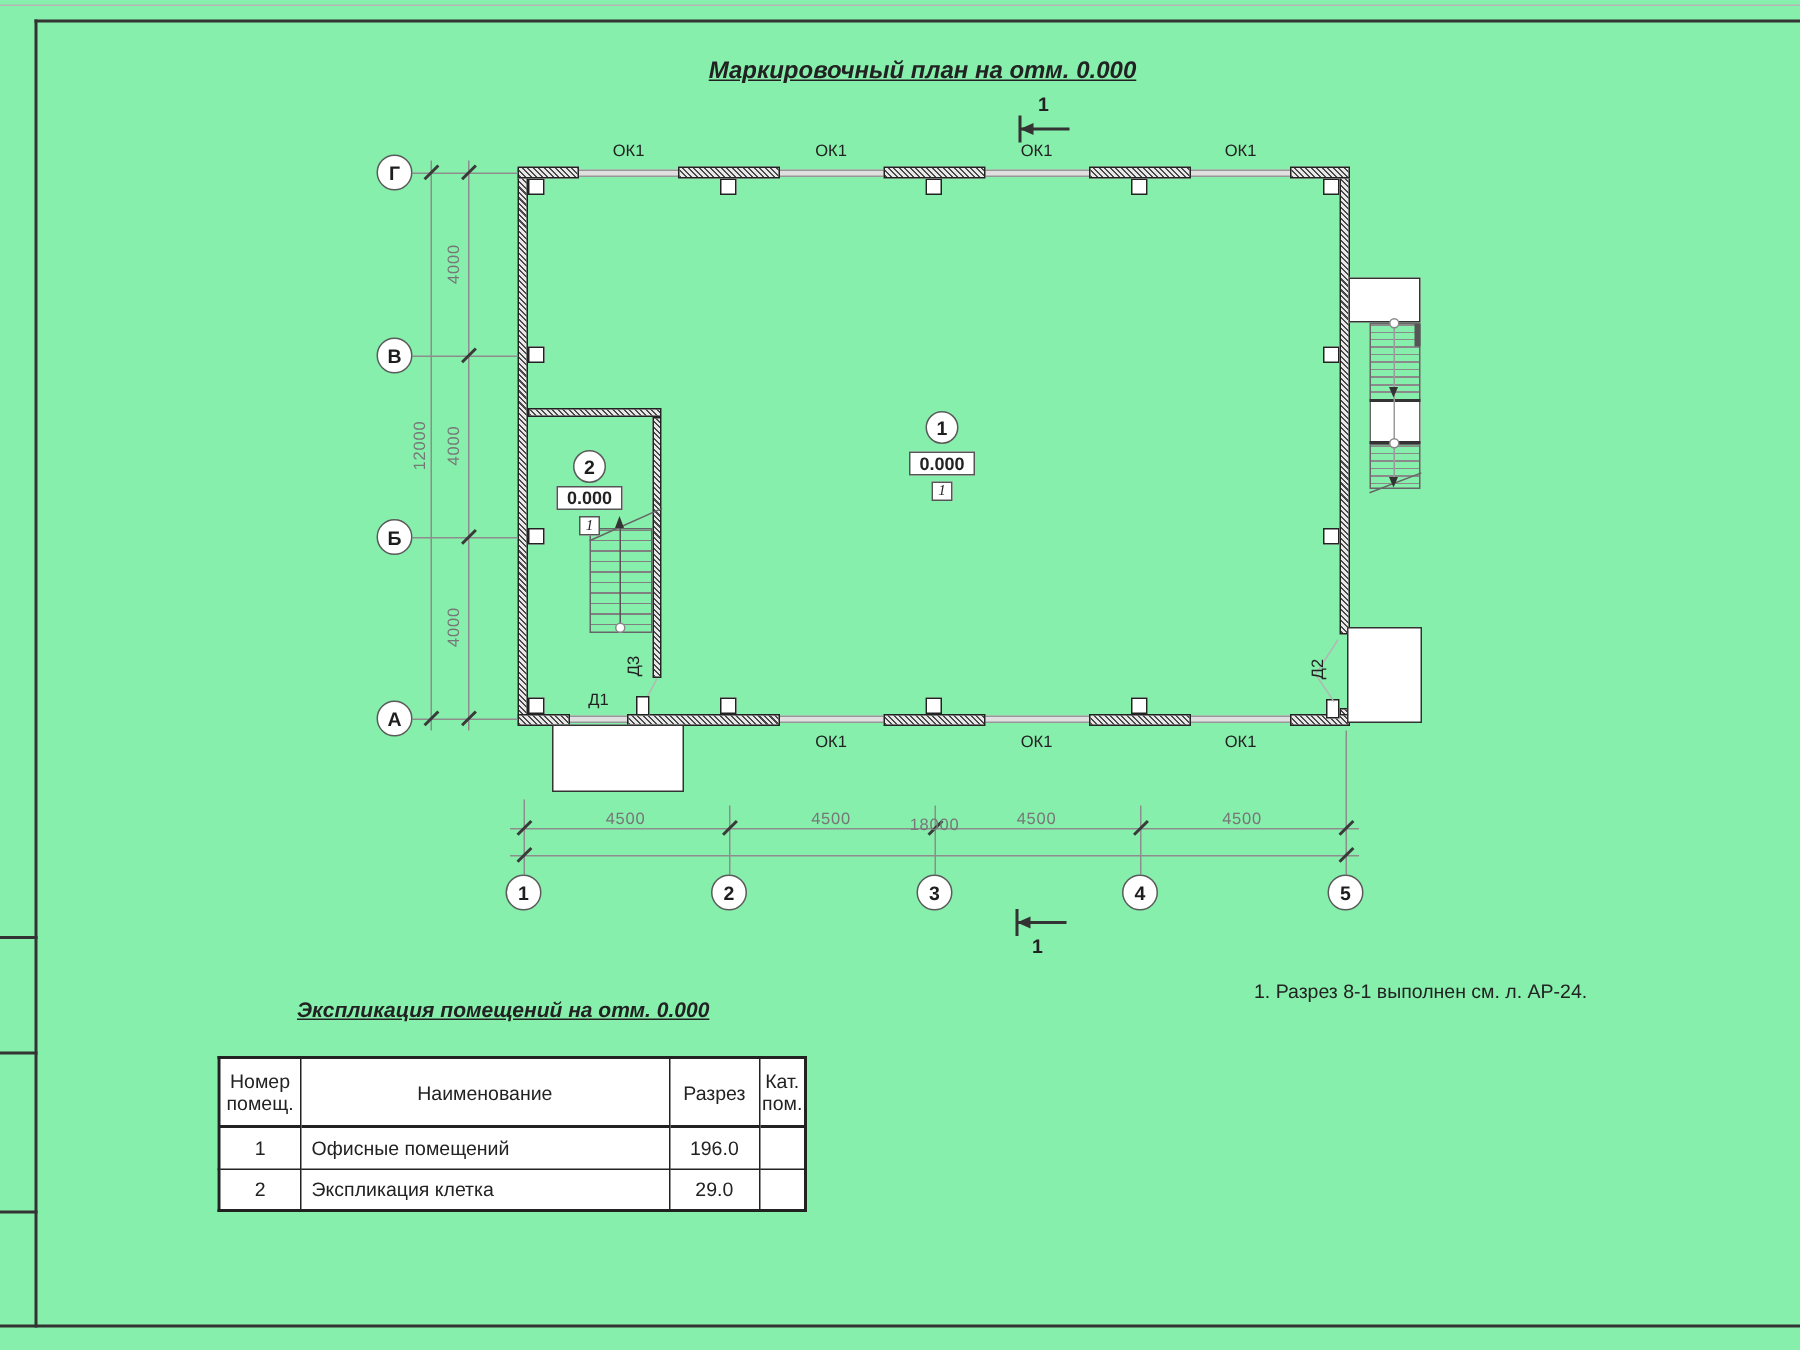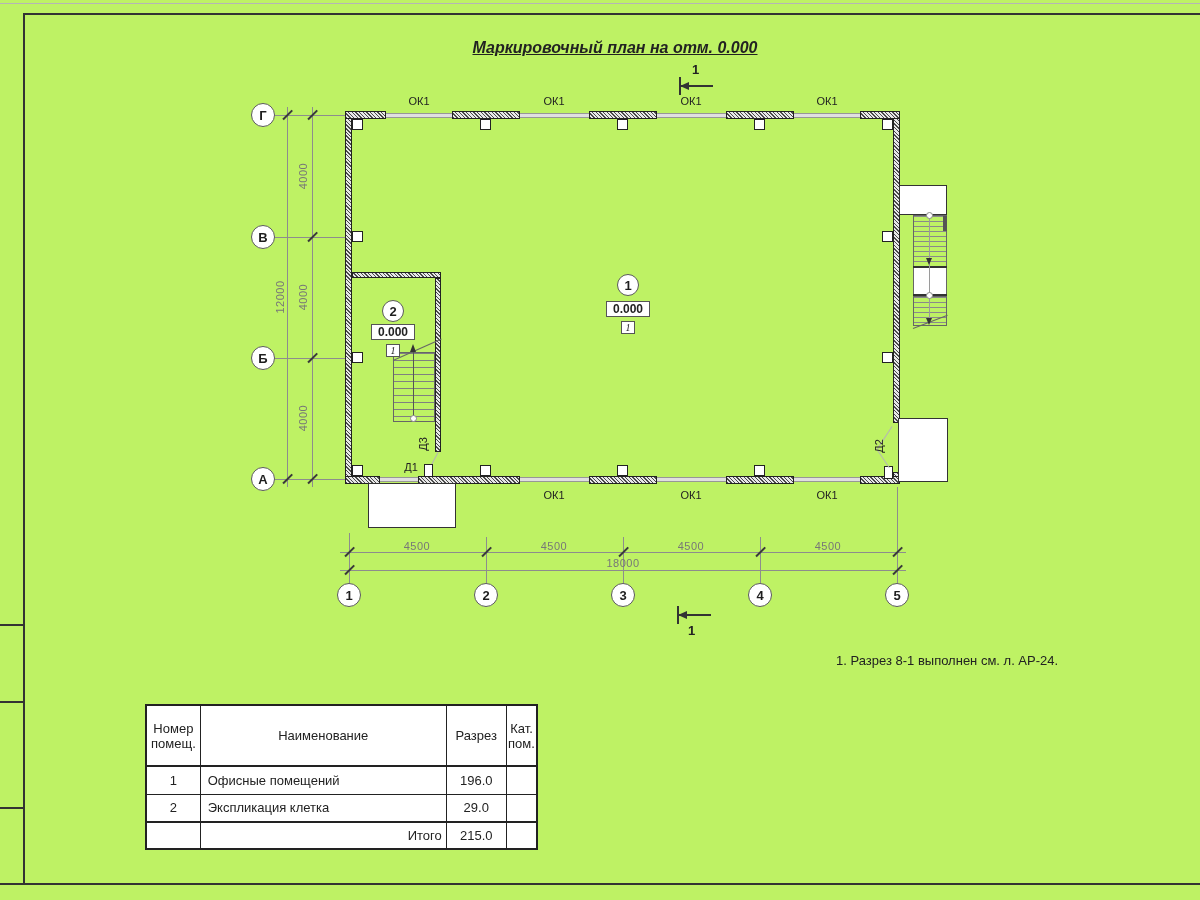--- a/index.html
+++ b/index.html
@@ -1,16 +1,16 @@
 <!DOCTYPE html>
 <html><head>
 <meta charset="utf-8">
 <style>
   html,body{margin:0;padding:0;background:#fff;}
-  #sheet{position:relative;width:1200px;height:900px;background:#bef264;overflow:hidden;
+  #sheet{position:relative;width:1200px;height:900px;background:#86efac;overflow:hidden;
          font-family:"Liberation Sans",sans-serif;color:#222;}
   .abs{position:absolute;box-sizing:border-box;}
   .ln{background:#333;}
   .thin{background:#8d8d8d;}
   .wall{background-color:#e8e8e8;
         background-image:repeating-linear-gradient(45deg,#4a4a4a 0,#4a4a4a 1px,transparent 1px,transparent 2.6px);
         border:1px solid #222;}
   .win{background:#e0e0e0;border-top:1px solid #979797;border-bottom:1px solid #979797;}
   .colsq{background:#fff;border:1.7px solid #222;}
   .porch{border:1.4px solid #333;background:#fff;}
@@ -115,21 +115,21 @@
   <div class="abs" style="left:413px;top:350px;width:1.2px;height:69px;background:#555;"></div>
   <div class="abs tri-up" style="left:410px;top:344px;"></div>
   <div class="abs stcirc" style="left:410px;top:415px;width:7px;height:7px;"></div>
 
   <div class="abs swing" style="left:438px;top:452px;width:21px;transform:rotate(118deg);"></div>
   <div class="abs lbl rot" style="left:408px;top:438px;width:30px;">Д3</div>
 
   <div class="abs colsq" style="left:424px;top:464px;width:9px;height:13px;"></div>
   <div class="abs swing" style="left:383px;top:484px;width:22px;transform:rotate(28deg);"></div>
   <div class="abs swing" style="left:402px;top:494px;width:23px;transform:rotate(-25deg);"></div>
-  <div class="abs lbl" style="left:398px;top:461px;width:26px;">Д1</div>
+  <div class="abs lbl" style="left:386px;top:461px;width:26px;">Д1</div>
 
   <div class="abs colsq" style="left:884px;top:466px;width:9px;height:13px;"></div>
   <div class="abs swing" style="left:892px;top:426px;width:27px;transform:rotate(123deg);"></div>
   <div class="abs swing" style="left:877px;top:449px;width:22px;transform:rotate(56deg);"></div>
   <div class="abs lbl rot" style="left:864px;top:440px;width:30px;">Д2</div>
 
   <div class="abs porch" style="left:368px;top:483px;width:88px;height:45px;"></div>
   <div class="abs porch" style="left:898px;top:418px;width:50px;height:64px;"></div>
 
   <div class="abs porch" style="left:899px;top:185px;width:48px;height:30px;border-width:1px;"></div>
@@ -192,68 +192,63 @@
   <div class="abs tick" style="left:617px;top:551px;"></div>
   <div class="abs tick" style="left:754px;top:551px;"></div>
   <div class="abs tick" style="left:891px;top:551px;"></div>
   <div class="abs tick" style="left:343px;top:569px;"></div>
   <div class="abs tick" style="left:891px;top:569px;"></div>
 
   <div class="abs dimtext" style="left:392px;top:540px;width:50px;">4500</div>
   <div class="abs dimtext" style="left:529px;top:540px;width:50px;">4500</div>
   <div class="abs dimtext" style="left:666px;top:540px;width:50px;">4500</div>
   <div class="abs dimtext" style="left:803px;top:540px;width:50px;">4500</div>
-  <div class="abs dimtext" style="left:593px;top:557px;width:60px;">18000</div>
+  <div class="abs dimtext" style="left:593px;top:544px;width:60px;">18000</div>
 
   <div class="abs axcircle" style="left:337px;top:583px;width:24px;height:24px;">1</div>
   <div class="abs axcircle" style="left:474px;top:583px;width:24px;height:24px;">2</div>
   <div class="abs axcircle" style="left:611px;top:583px;width:24px;height:24px;">3</div>
   <div class="abs axcircle" style="left:748px;top:583px;width:24px;height:24px;">4</div>
   <div class="abs axcircle" style="left:885px;top:583px;width:24px;height:24px;">5</div>
 
   <div class="abs" style="left:668px;top:601px;width:60px;height:40px;">
     <div class="abs ln" style="left:9px;top:5px;width:1.6px;height:18px;"></div>
     <div class="abs ln" style="left:10px;top:13px;width:33px;height:1.6px;"></div>
     <div class="abs tri-left" style="left:10px;top:10px;"></div>
     <div class="abs" style="left:20px;top:22px;font-size:13px;font-weight:600;">1</div>
   </div>
 
   <div class="abs note" style="left:836px;top:653px;width:280px;">1. Разрез 8-1 выполнен см. л. АР-24.</div>
 
+  <div class="abs tbltitle" style="left:198px;top:665px;">Экспликация помещений на отм. 0.000</div>
 
   <div class="abs" style="left:145px;top:704px;">
     <table class="spec">
       <colgroup>
         <col style="width:52px">
           <col style="width:246px">
           <col style="width:60px">
           <col style="width:31px">
       </colgroup>
       <tbody>
-          <tr style="height:61px;padding-left:12px;">
+          <tr style="height:46px;padding-left:12px;">
         <th style="border-bottom:2px solid #222;">Номер помещ.</th>
         <th style="border-bottom:2px solid #222;">Наименование</th>
         <th style="border-bottom:2px solid #222;padding:0 1px;">Разрез</th>
         <th style="border-bottom:2px solid #222;padding:0 1px;">Кат. пом.</th>
       </tr>
       <tr style="height:28px;">
         <td class="c">1</td>
         <td class="l" style="padding-left:7px;">Офисные помещений</td>
         <td class="c">196.0</td>
         <td class="c"></td>
       </tr>
       <tr style="height:28px;">
         <td class="c">2</td>
         <td class="l" style="padding-left:7px;">Экспликация клетка</td>
         <td class="c">29.0</td>
         <td class="c"></td>
       </tr>
-      <tr style="height:27px;">
-        <td style="border-top:2px solid #222;"></td>
-        <td class="r" style="border-top:2px solid #222;padding-right:4px;">Итого</td>
-        <td class="c" style="border-top:2px solid #222;">215.0</td>
-        <td style="border-top:2px solid #222;"></td>
-      </tr>
     </tbody>
       </table>
   </div>
 
 </div>
 
 </body></html>

